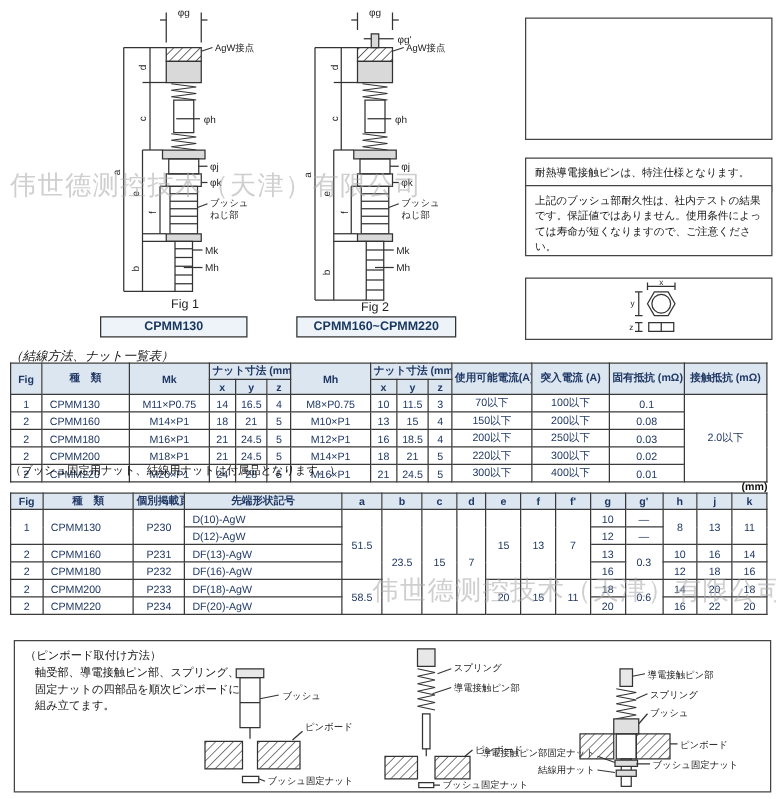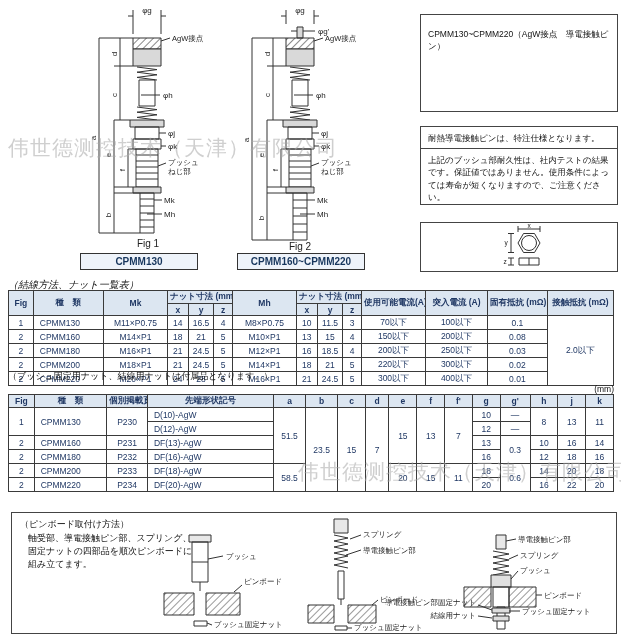--- a/index.html
+++ b/index.html
@@ -17,21 +17,21 @@
     font-size:10px;text-align:center;line-height:15px;font-weight:bold;}
   .figcap{font-size:10px;color:#222;}
   
   table{border-collapse:collapse;table-layout:fixed;}
   th,td{border:1px solid #3a3a3a;font-size:8.5px;padding:0 2px;text-align:center;
     color:#203864;overflow:hidden;white-space:nowrap;height:13px;}
   th{background:#dce6f1;font-weight:bold;height:11px;}
   td.l{text-align:left;padding-left:6px;}
   .tbl-title{font-size:10px;color:#111;font-style:italic;}
   .tbl-note{font-size:9px;color:#111;}
-  .unit{font-size:8.5px;color:#111;text-align:right;}
+  .unit{font-size:8.5px;color:#111;text-align:right;font-weight:bold;}
   
   .bbox{border:1px solid #444;background:#fff;}
   .btitle{position:absolute;left:8px;top:5px;font-size:9px;color:#111;}
   .bline{position:absolute;font-size:9px;color:#111;}
   
   .wm{position:absolute;z-index:6;color:rgba(168,168,168,0.55);font-size:21px;
     letter-spacing:1px;pointer-events:none;white-space:nowrap;}
   svg text{fill:#222;font-family:"Liberation Sans","DejaVu Sans",sans-serif;}
   svg .dim{font-size:8px;}
   svg .jp{font-size:7.5px;}
@@ -181,21 +181,20 @@
   <text class="dim" x="317" y="217">Mh</text>
 </svg>
 
 <div class="abs figcap" style="left:128px;top:238px;width:40px;text-align:center">Fig 1</div>
 <div class="abs figcap" style="left:280px;top:241px;width:40px;text-align:center">Fig 2</div>
 <div class="abs capbox" style="left:80px;top:253px;width:116px;height:15px">CPMM130</div>
 <div class="abs capbox" style="left:237px;top:253px;width:126px;height:15px">CPMM160~CPMM220</div>
 
 <div class="abs ibox" style="left:420px;top:14px;width:196px;height:96px">
   <div class="pad">
-    <div style="margin-top:8px">CPMM130~CPMM220（AgW接点　導電接触ピン）</div>
   </div>
 </div>
 <div class="abs ibox" style="left:420px;top:126px;width:196px;height:26px">
   <div class="pad">耐熱導電接触ピンは、特注仕様となります。</div>
 </div>
 <div class="abs ibox" style="left:420px;top:148px;width:196px;height:55px">
   <div class="pad">上記のブッシュ部耐久性は、社内テストの結果です。保証値ではありません。使用条件によっては寿命が短くなりますので、ご注意ください。</div>
 </div>
 <div class="abs ibox" style="left:420px;top:222px;width:196px;height:48px;display:flex">
   <div style="flex:1;display:flex;align-items:center;justify-content:center">

